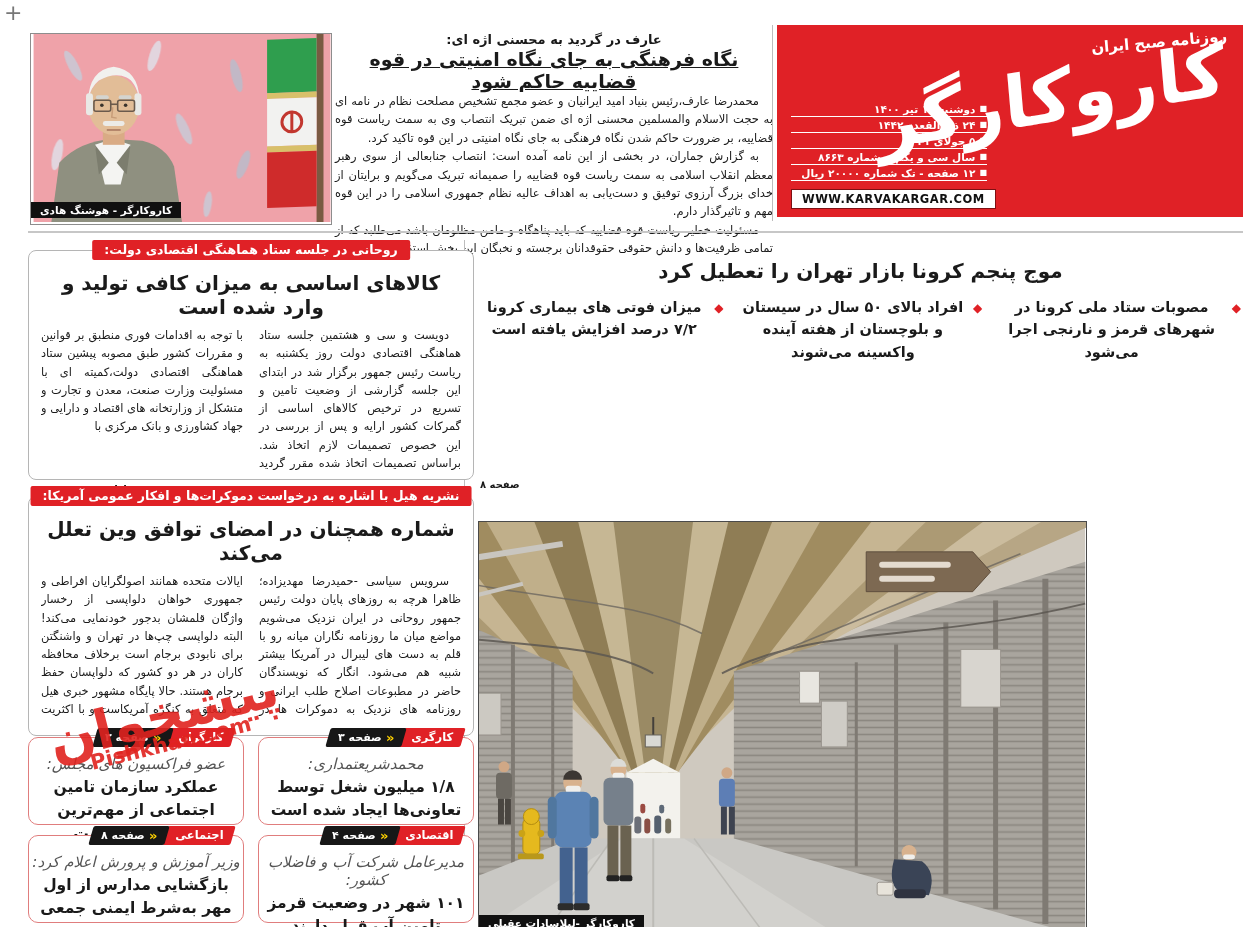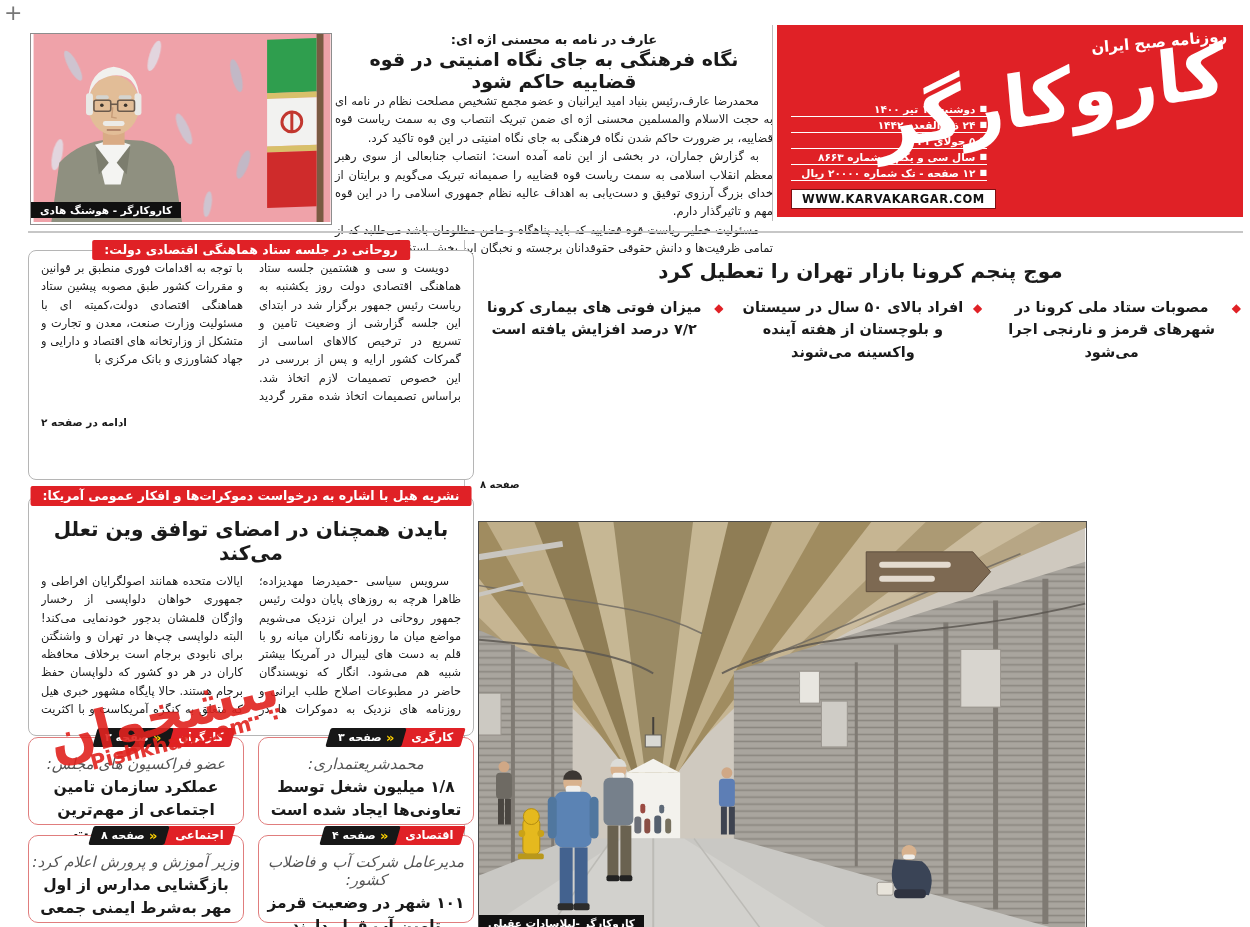--- a/index.html
+++ b/index.html
@@ -132,22 +132,22 @@
         <circle cx="93" cy="72" r="1.8" fill="#3a332c"></circle>
         <path d="M80,74 L79,84 L84,85" fill="none" stroke="#c79c78" stroke-width="1.5"></path>
         <rect x="70" y="88" width="22" height="5" rx="2.5" fill="#ecebe7"></rect>
         <line x1="74" y1="97" x2="88" y2="97" stroke="#a8775f" stroke-width="1.6"></line>
       </g>
     </svg>
     <div class="photo-caption">کاروکارگر - هوشنگ هادی</div>
   </div>
 
   <article class="top-article">
-    <div class="ta-kicker">عارف در نامه به محسنی اژه ای:</div>
-    <h2 class="ta-headline" style="margin:0;">نگاه فرهنگی به جای نگاه امنیتی در قوه قضاییه حاکم شود</h2>
+    <div class="ta-kicker">عارف در گردید به محسنی اژه ای:</div>
+    <h2 class="ta-headline" style="margin:0;text-decoration:underline;">نگاه فرهنگی به جای نگاه امنیتی در قوه قضاییه حاکم شود</h2>
     <div class="ta-body">
       <p>محمدرضا عارف،رئیس بنیاد امید ایرانیان و عضو مجمع تشخیص مصلحت نظام در نامه ای به حجت الاسلام والمسلمین محسنی اژه ای ضمن تبریک انتصاب وی به سمت ریاست قوه قضاییه، بر ضرورت حاکم شدن نگاه فرهنگی به جای نگاه امنیتی در این قوه تاکید کرد.</p>
       <p>به گزارش جماران، در بخشی از این نامه آمده است: انتصاب جنابعالی از سوی رهبر معظم انقلاب اسلامی به سمت ریاست قوه قضاییه را صمیمانه تبریک می‌گویم و برایتان از خدای بزرگ آرزوی توفیق و دست‌یابی به اهداف عالیه نظام جمهوری اسلامی را در این قوه مهم و تاثیرگذار دارم.</p>
       <p>مسئولیت خطیر ریاست قوه قضاییه که باید پناهگاه و مامن مظلومان باشد می‌طلبد که از تمامی ظرفیت‌ها و دانش حقوقی حقوقدانان برجسته و نخبگان این بخش استفاده شود.</p>
     </div>
     <div class="continue">ادامه در صفحه ۲</div>
   </article>
 
   <header class="masthead">
     <div class="mh-tagline">روزنامه صبح ایران</div>
@@ -178,30 +178,31 @@
   </header>
 
   <div class="vline1"></div>
   <div class="hrule"></div>
   <div class="vline2"></div>
 
   <aside class="left-col">
 
     <div class="label-red" style="top:0;">روحانی در جلسه ستاد هماهنگی اقتصادی دولت:</div>
     <section class="frame" id="box1" style="top:10px;height:230px;">
+      <h2 class="fr-headline">کالاهای اساسی به میزان کافی تولید و وارد شده است</h2>
       <div class="cols">
         <p>دویست و سی و هشتمین جلسه ستاد هماهنگی اقتصادی دولت روز یکشنبه به ریاست رئیس جمهور برگزار شد در ابتدای این جلسه گزارشی از وضعیت تامین و تسریع در ترخیص کالاهای اساسی از گمرکات کشور ارایه و پس از بررسی در این خصوص تصمیمات لازم اتخاذ شد. براساس تصمیمات اتخاذ شده مقرر گردید با توجه به اقدامات فوری منطبق بر قوانین و مقررات کشور طبق مصوبه پیشین ستاد هماهنگی اقتصادی دولت،کمیته ای با مسئولیت وزارت صنعت، معدن و تجارت و متشکل از وزارتخانه های اقتصاد و دارایی و جهاد کشاورزی و بانک مرکزی با</p>
 
       </div>
       <div class="continue">ادامه در صفحه ۲</div>
     </section>
 
     <div class="label-red" style="top:246px;">نشریه هیل با اشاره به درخواست دموکرات‌ها و افکار عمومی آمریکا:</div>
     <section class="frame" id="box2" style="top:256px;height:240px;">
-      <h2 class="fr-headline">بایدن همچنان در امضای توافق وین تعلل می‌کند</h2>
+      <h2 class="fr-headline">شماره همچنان در امضای توافق وین تعلل می‌کند</h2>
       <div class="cols">
         <p>سرویس سیاسی -حمیدرضا مهدیزاده؛ ظاهرا هرچه به روزهای پایان دولت رئیس جمهور روحانی در ایران نزدیک می‌شویم مواضع میان ما روزنامه نگاران میانه رو با قلم به دست های لیبرال در آمریکا بیشتر شبیه هم می‌شود. انگار که نویسندگان حاضر در مطبوعات اصلاح طلب ایرانی و روزنامه های نزدیک به دموکرات ها در ایالات متحده همانند اصولگرایان افراطی و جمهوری خواهان دلواپسی از رخسار واژگان قلمشان بدجور خودنمایی می‌کند! البته دلواپسی چپ‌ها در تهران و واشنگتن برای نابودی برجام است برخلاف محافظه کاران در هر دو کشور که دلواپسان حفظ برجام هستند. حالا پایگاه مشهور خبری هیل که متعلق به کنگره آمریکاست و با اکثریت دموکرات‌های فعلی در سنا و مجلس نمایندگان رنگ و بوی لیبرالی</p>
 
       </div>
       <div class="continue">ادامه در صفحه ۲</div>
     </section>
 
     <div class="teaser-row" style="top:497px;">
       <div class="teaser">
         <div class="teaser-tab">

